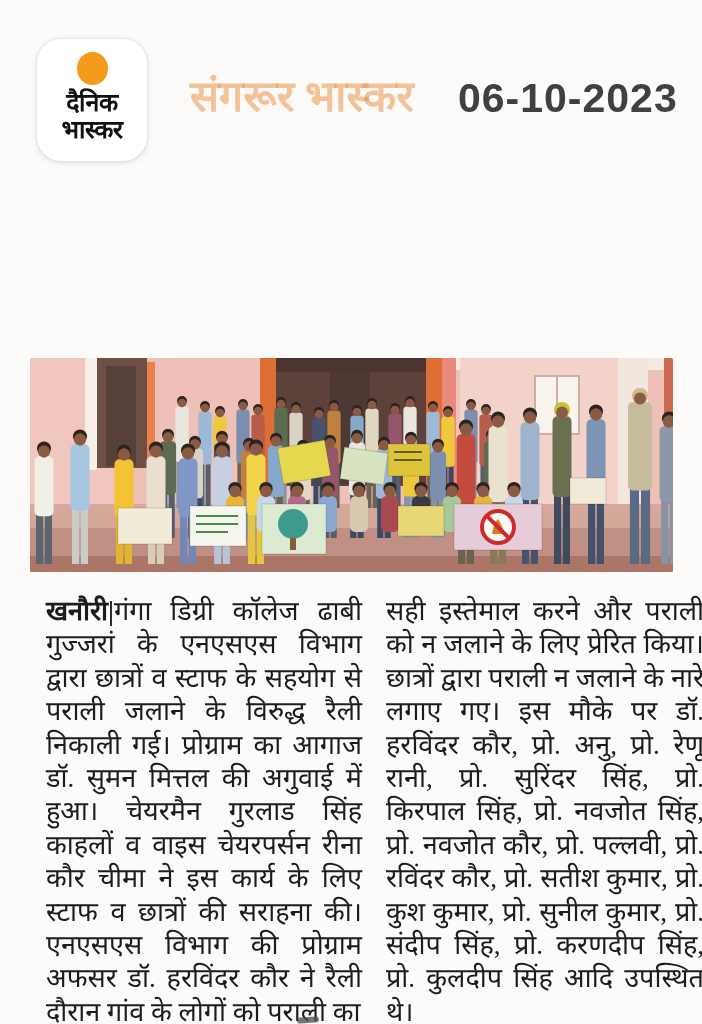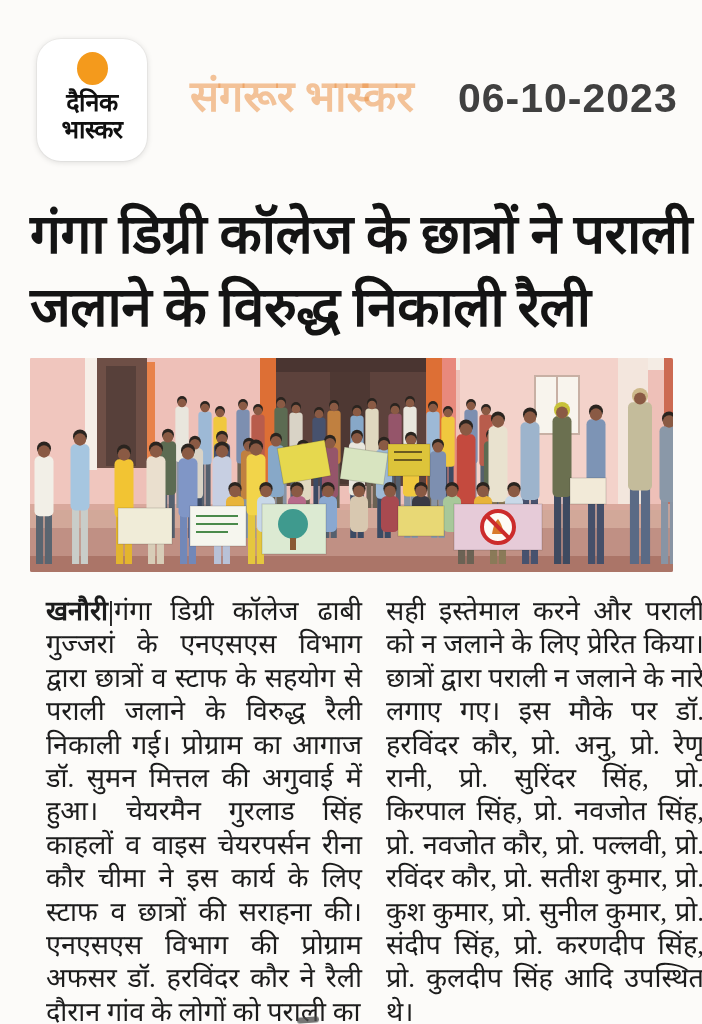--- a/index.html
+++ b/index.html
@@ -79,24 +79,20 @@
 <div class="page">
 
   <div class="logo-card">
     <div class="logo-sun"></div>
     <div class="logo-line">दैनिक</div>
     <div class="logo-line">भास्कर</div>
   </div>
   <div class="edition">संगरूर भास्कर</div>
   <div class="issue-date">06-10-2023</div>
 
-  <div class="headline">
-    <div class="hl">गंगा डिग्री कॉलेज के छात्रों ने पराली</div>
-    <div class="hl">जलाने के विरुद्ध निकाली रैली</div>
-  </div>
 
   <div class="photo">
     <svg viewBox="0 0 643 214" preserveAspectRatio="none">
 
       <rect x="0" y="0" width="643" height="160" fill="#eec0b8"></rect>
       <rect x="0" y="0" width="85" height="160" fill="#f0c6be"></rect>
       <rect x="396" y="0" width="247" height="12" fill="#f4ece4"></rect>
       <rect x="430" y="0" width="160" height="150" fill="#f3d2ca"></rect>
       <rect x="412" y="0" width="14" height="150" fill="#e8897c"></rect>
 

